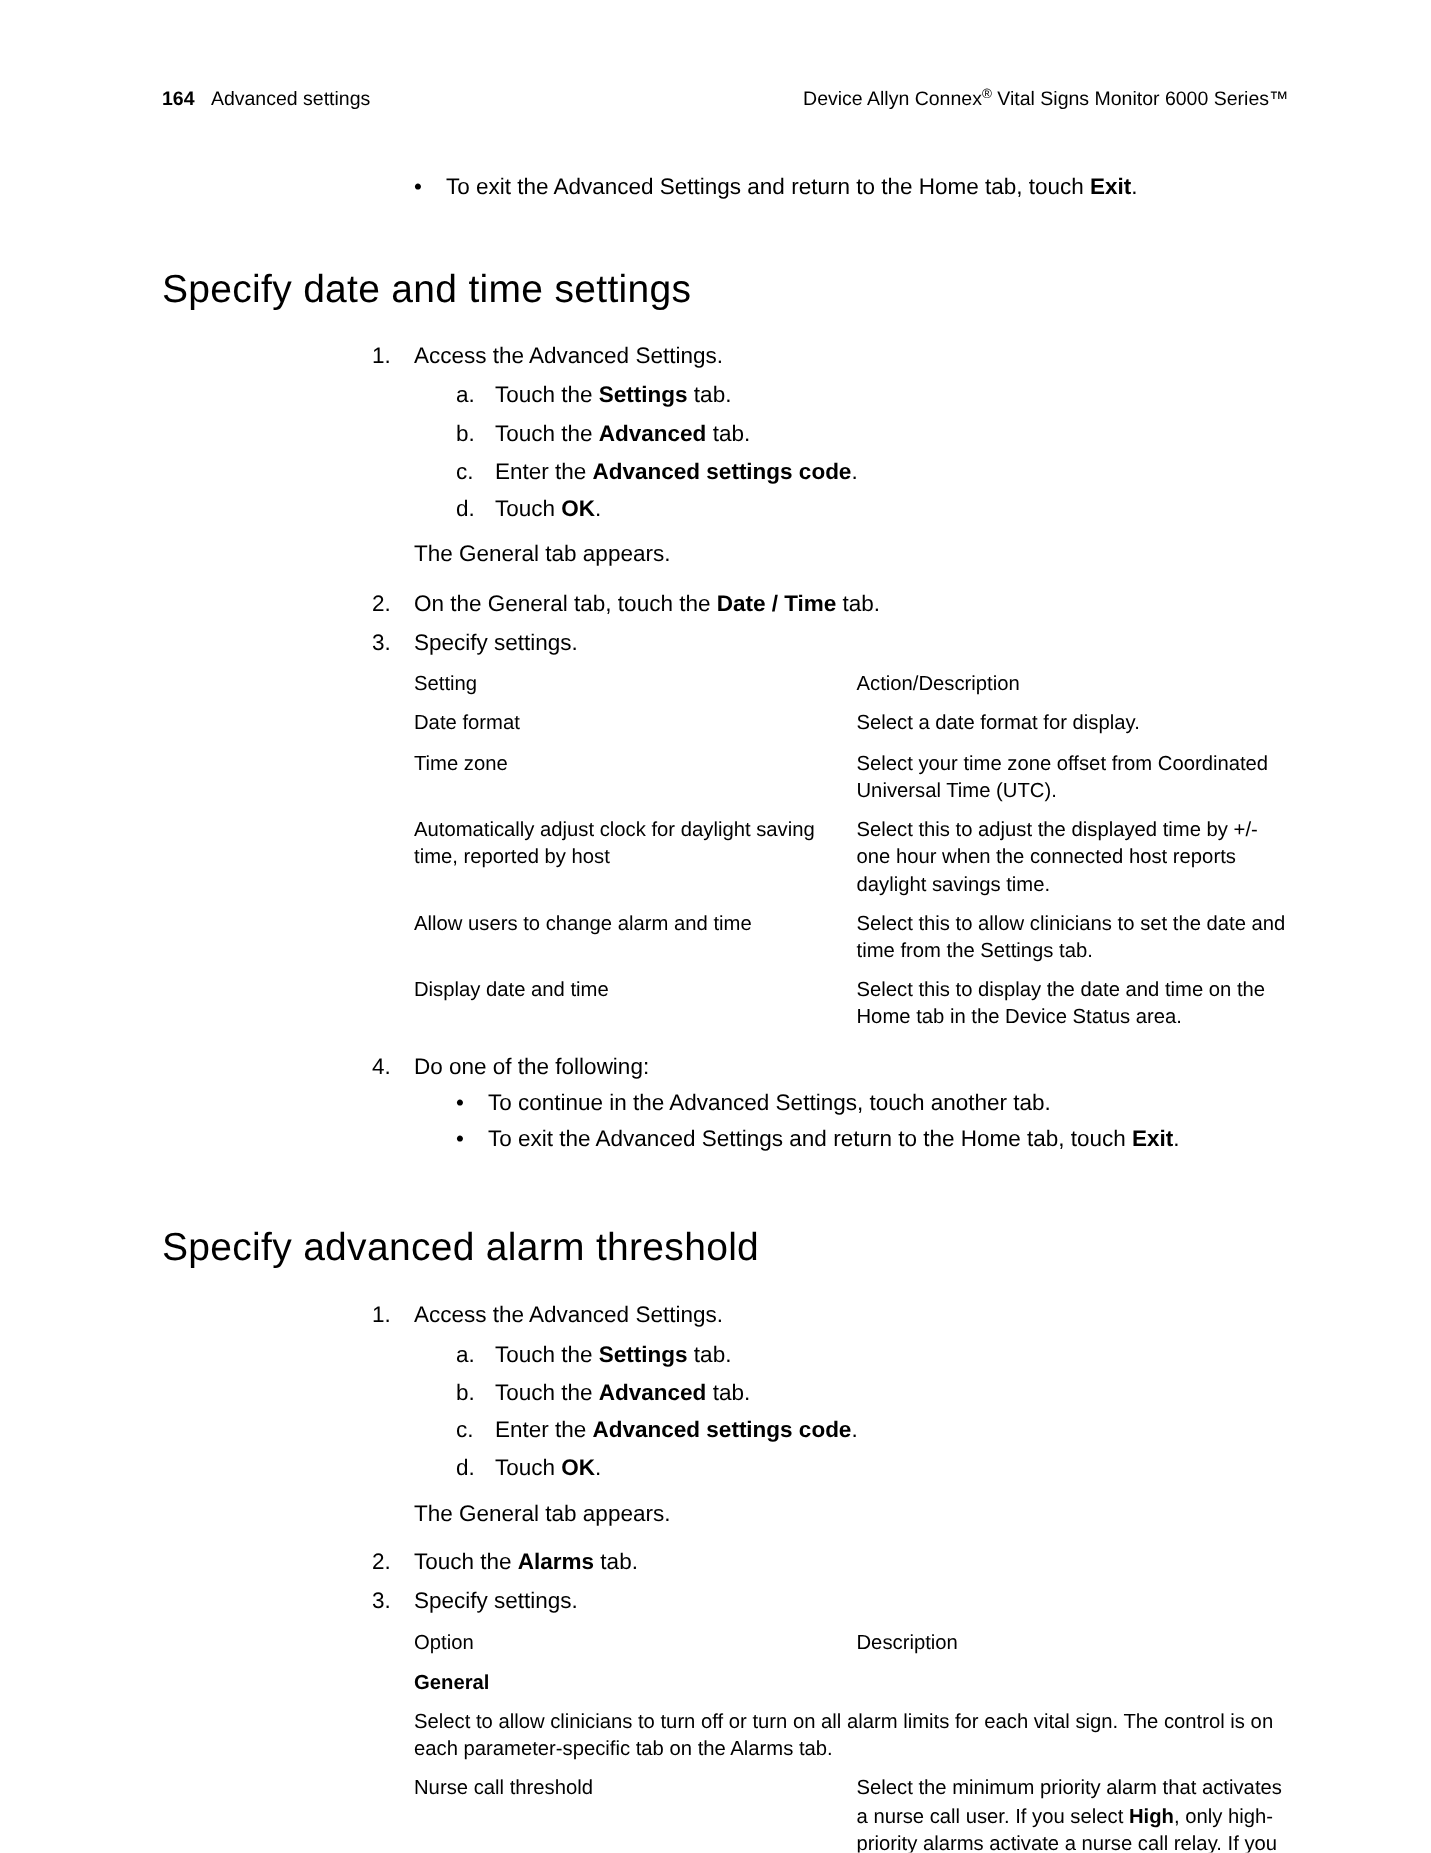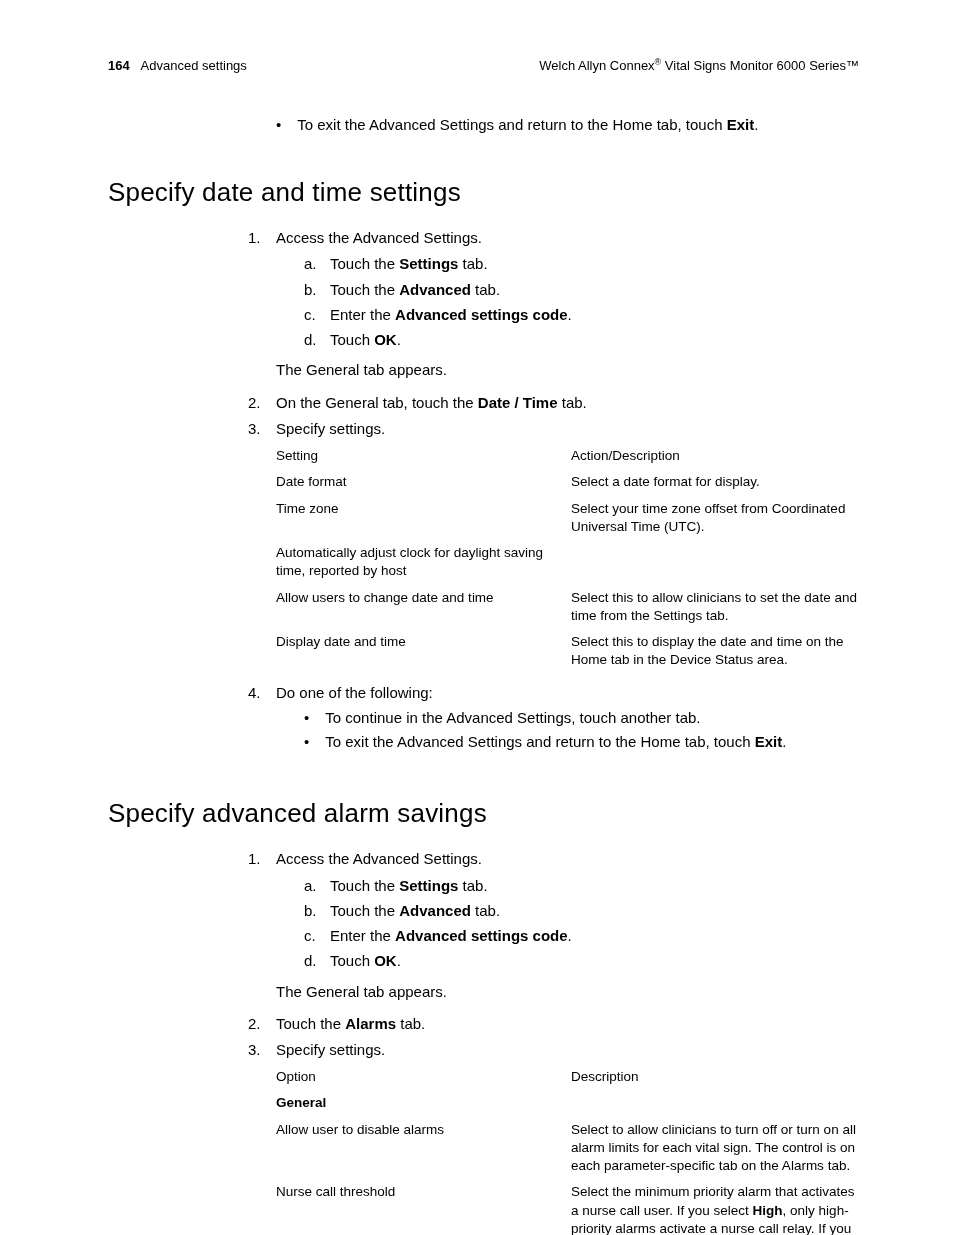--- a/index.html
+++ b/index.html
@@ -53,21 +53,21 @@
 </style>
 </head>
 <body>
 
 <div class="header-row">
   <div class="header-left">
     <span class="pg">164</span>
     <span>Advanced settings</span>
   </div>
   <div class="header-right">
-    <span>Welch Allyn Connex</span><sup>®</sup><span> Vital Signs Monitor 6000 Series™</span>
+    <span>Device Allyn Connex</span><sup>®</sup><span> Vital Signs Monitor 6000 Series™</span>
   </div>
 </div>
 
 <div class="indent-block">
   <div class="bullet">
     <span>
       <span>To exit the Advanced Settings and return to the Home tab, touch </span><b>Exit</b><span>.</span>
     </span>
   </div>
 </div>
@@ -116,23 +116,24 @@
         <div class="tbl-row">
             <div class="c1">Date format</div>
             <div class="c2">Select a date format for display.</div>
           </div>
         <div class="tbl-row">
             <div class="c1">Time zone</div>
             <div class="c2">Select your time zone offset from Coordinated Universal Time (UTC).</div>
           </div>
         <div class="tbl-row">
             <div class="c1">Automatically adjust clock for daylight saving time, reported by host</div>
-          </div>
-        <div class="tbl-row">
-            <div class="c1">Allow users to change date and time</div>
+            <div class="c2">Select this to adjust the displayed time by +/- one hour when the connected host reports daylight savings time.</div>
+          </div>
+        <div class="tbl-row">
+            <div class="c1">Allow users to change alarm and time</div>
             <div class="c2">Select this to allow clinicians to set the date and time from the Settings tab.</div>
           </div>
         <div class="tbl-row">
             <div class="c1">Display date and time</div>
             <div class="c2">Select this to display the date and time on the Home tab in the Device Status area.</div>
           </div>
       </div>
     </div>
   </li>
   <li>
@@ -142,21 +143,21 @@
       <div class="bullet">
           <span>To continue in the Advanced Settings, touch another tab.</span>
         </div>
       <div class="bullet">
           <span><span>To exit the Advanced Settings and return to the Home tab, touch </span><b>Exit</b><span>.</span></span>
         </div>
     </div>
   </li>
 </ol>
 
-<h2 class="section">Specify advanced alarm savings</h2>
+<h2 class="section">Specify advanced alarm threshold</h2>
 
 <ol class="main">
   <li>
     <span class="num">1.</span>
     <div class="body">
       <span>Access the Advanced Settings.</span>
       <ol class="sub">
         <li>
             <span class="let">a.</span>
             <span class="txt"><span>Touch the </span><b>Settings</b><span> tab.</span></span>
@@ -187,21 +188,20 @@
       <span>Specify settings.</span>
       <div class="tbl">
         <div class="tbl-row hd">
           <div class="c1">Option</div>
           <div class="c2">Description</div>
         </div>
         <div class="tbl-row">
           <div class="c1 bold-cond">General</div>
         </div>
         <div class="tbl-row">
-          <div class="c1">Allow user to disable alarms</div>
           <div class="c2">Select to allow clinicians to turn off or turn on all alarm limits for each vital sign. The control is on each parameter-specific tab on the Alarms tab.</div>
         </div>
         <div class="tbl-row">
           <div class="c1">Nurse call threshold</div>
           <div class="c2">
             <span>Select the minimum priority alarm that activates a nurse call user. If you select </span><b class="bold-cond">High</b><span>, only high-priority alarms activate a nurse call relay. If you select </span>
           </div>
         </div>
       </div>
     </div>

